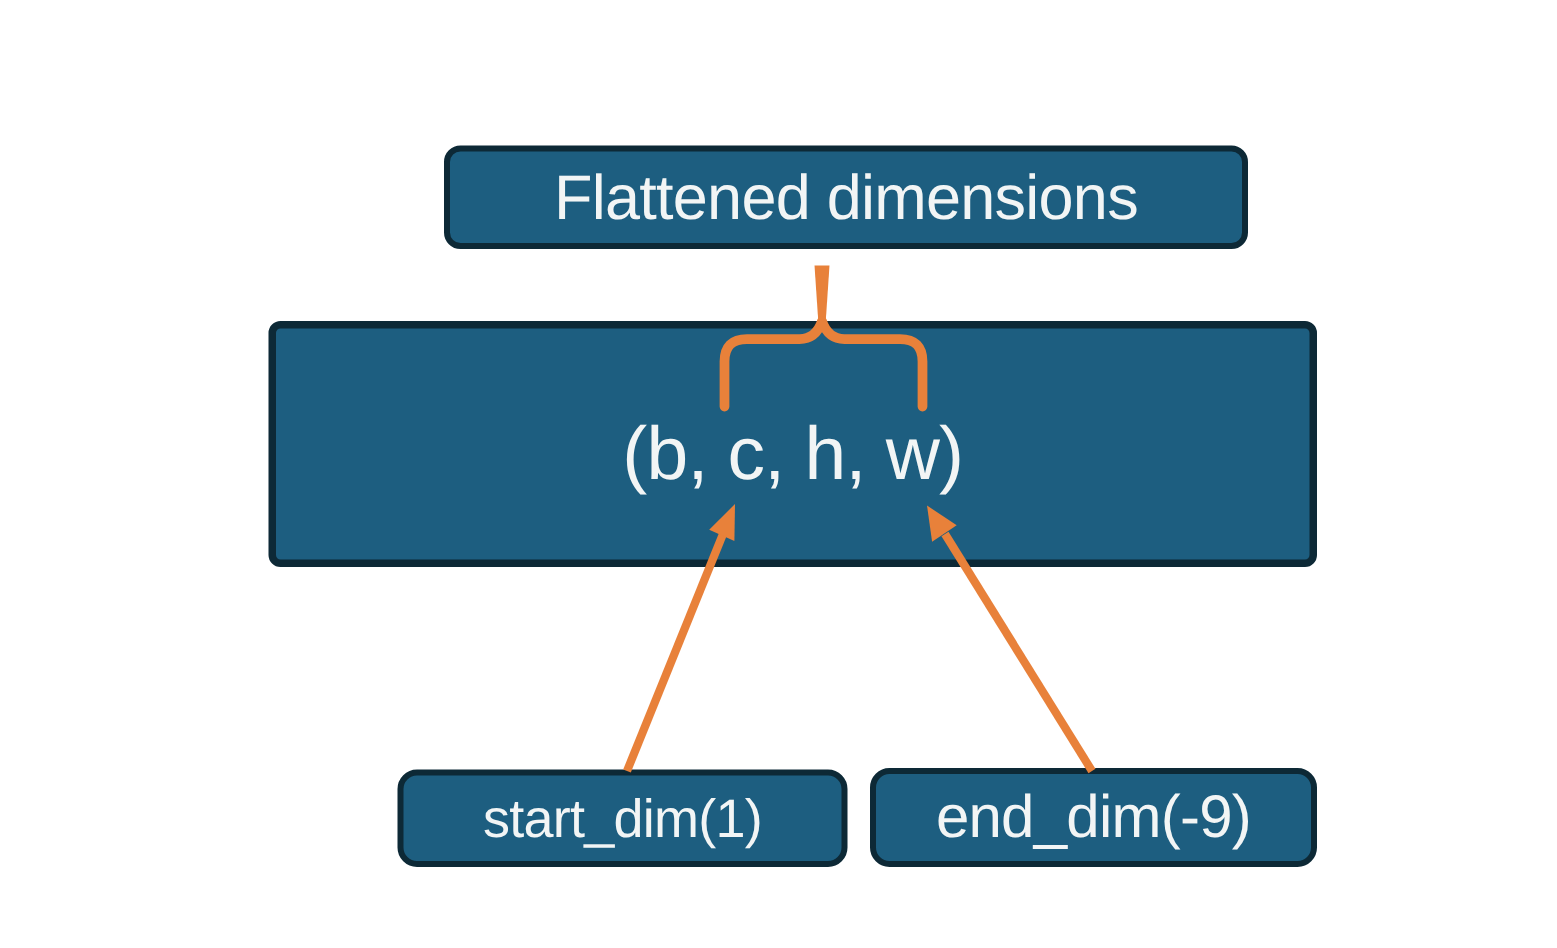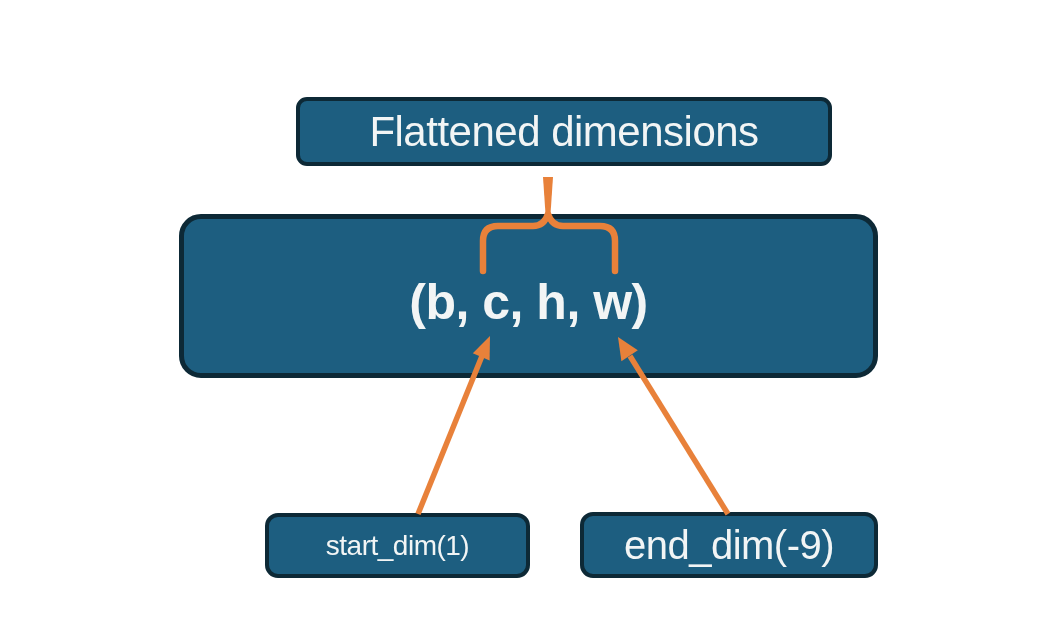--- a/index.html
+++ b/index.html
@@ -41,31 +41,30 @@
   }
   .node-top {
     left: 296px; top: 97px;
     width: 536px; height: 69px;
     border-radius: 11px;
     font-size: 42px;
   }
   .node-main {
     left: 179px; top: 214px;
     width: 699px; height: 164px;
-    border-radius: 22px;
+    border-radius: 8px;
     border-width: 5px;
     font-size: 50px;
     padding-top: 12px;
-    font-weight: bold;
   }
   .node-bottom-left {
     left: 265px; top: 513px;
-    width: 265px; height: 65px;
+    width: 300px; height: 65px;
     border-radius: 13px;
-    font-size: 28px;
+    font-size: 36px;
   }
   .node-bottom-right {
     left: 580px; top: 512px;
     width: 298px; height: 66px;
     border-radius: 13px;
     font-size: 40px;
   }
 </style>
 </head>
 <body>

